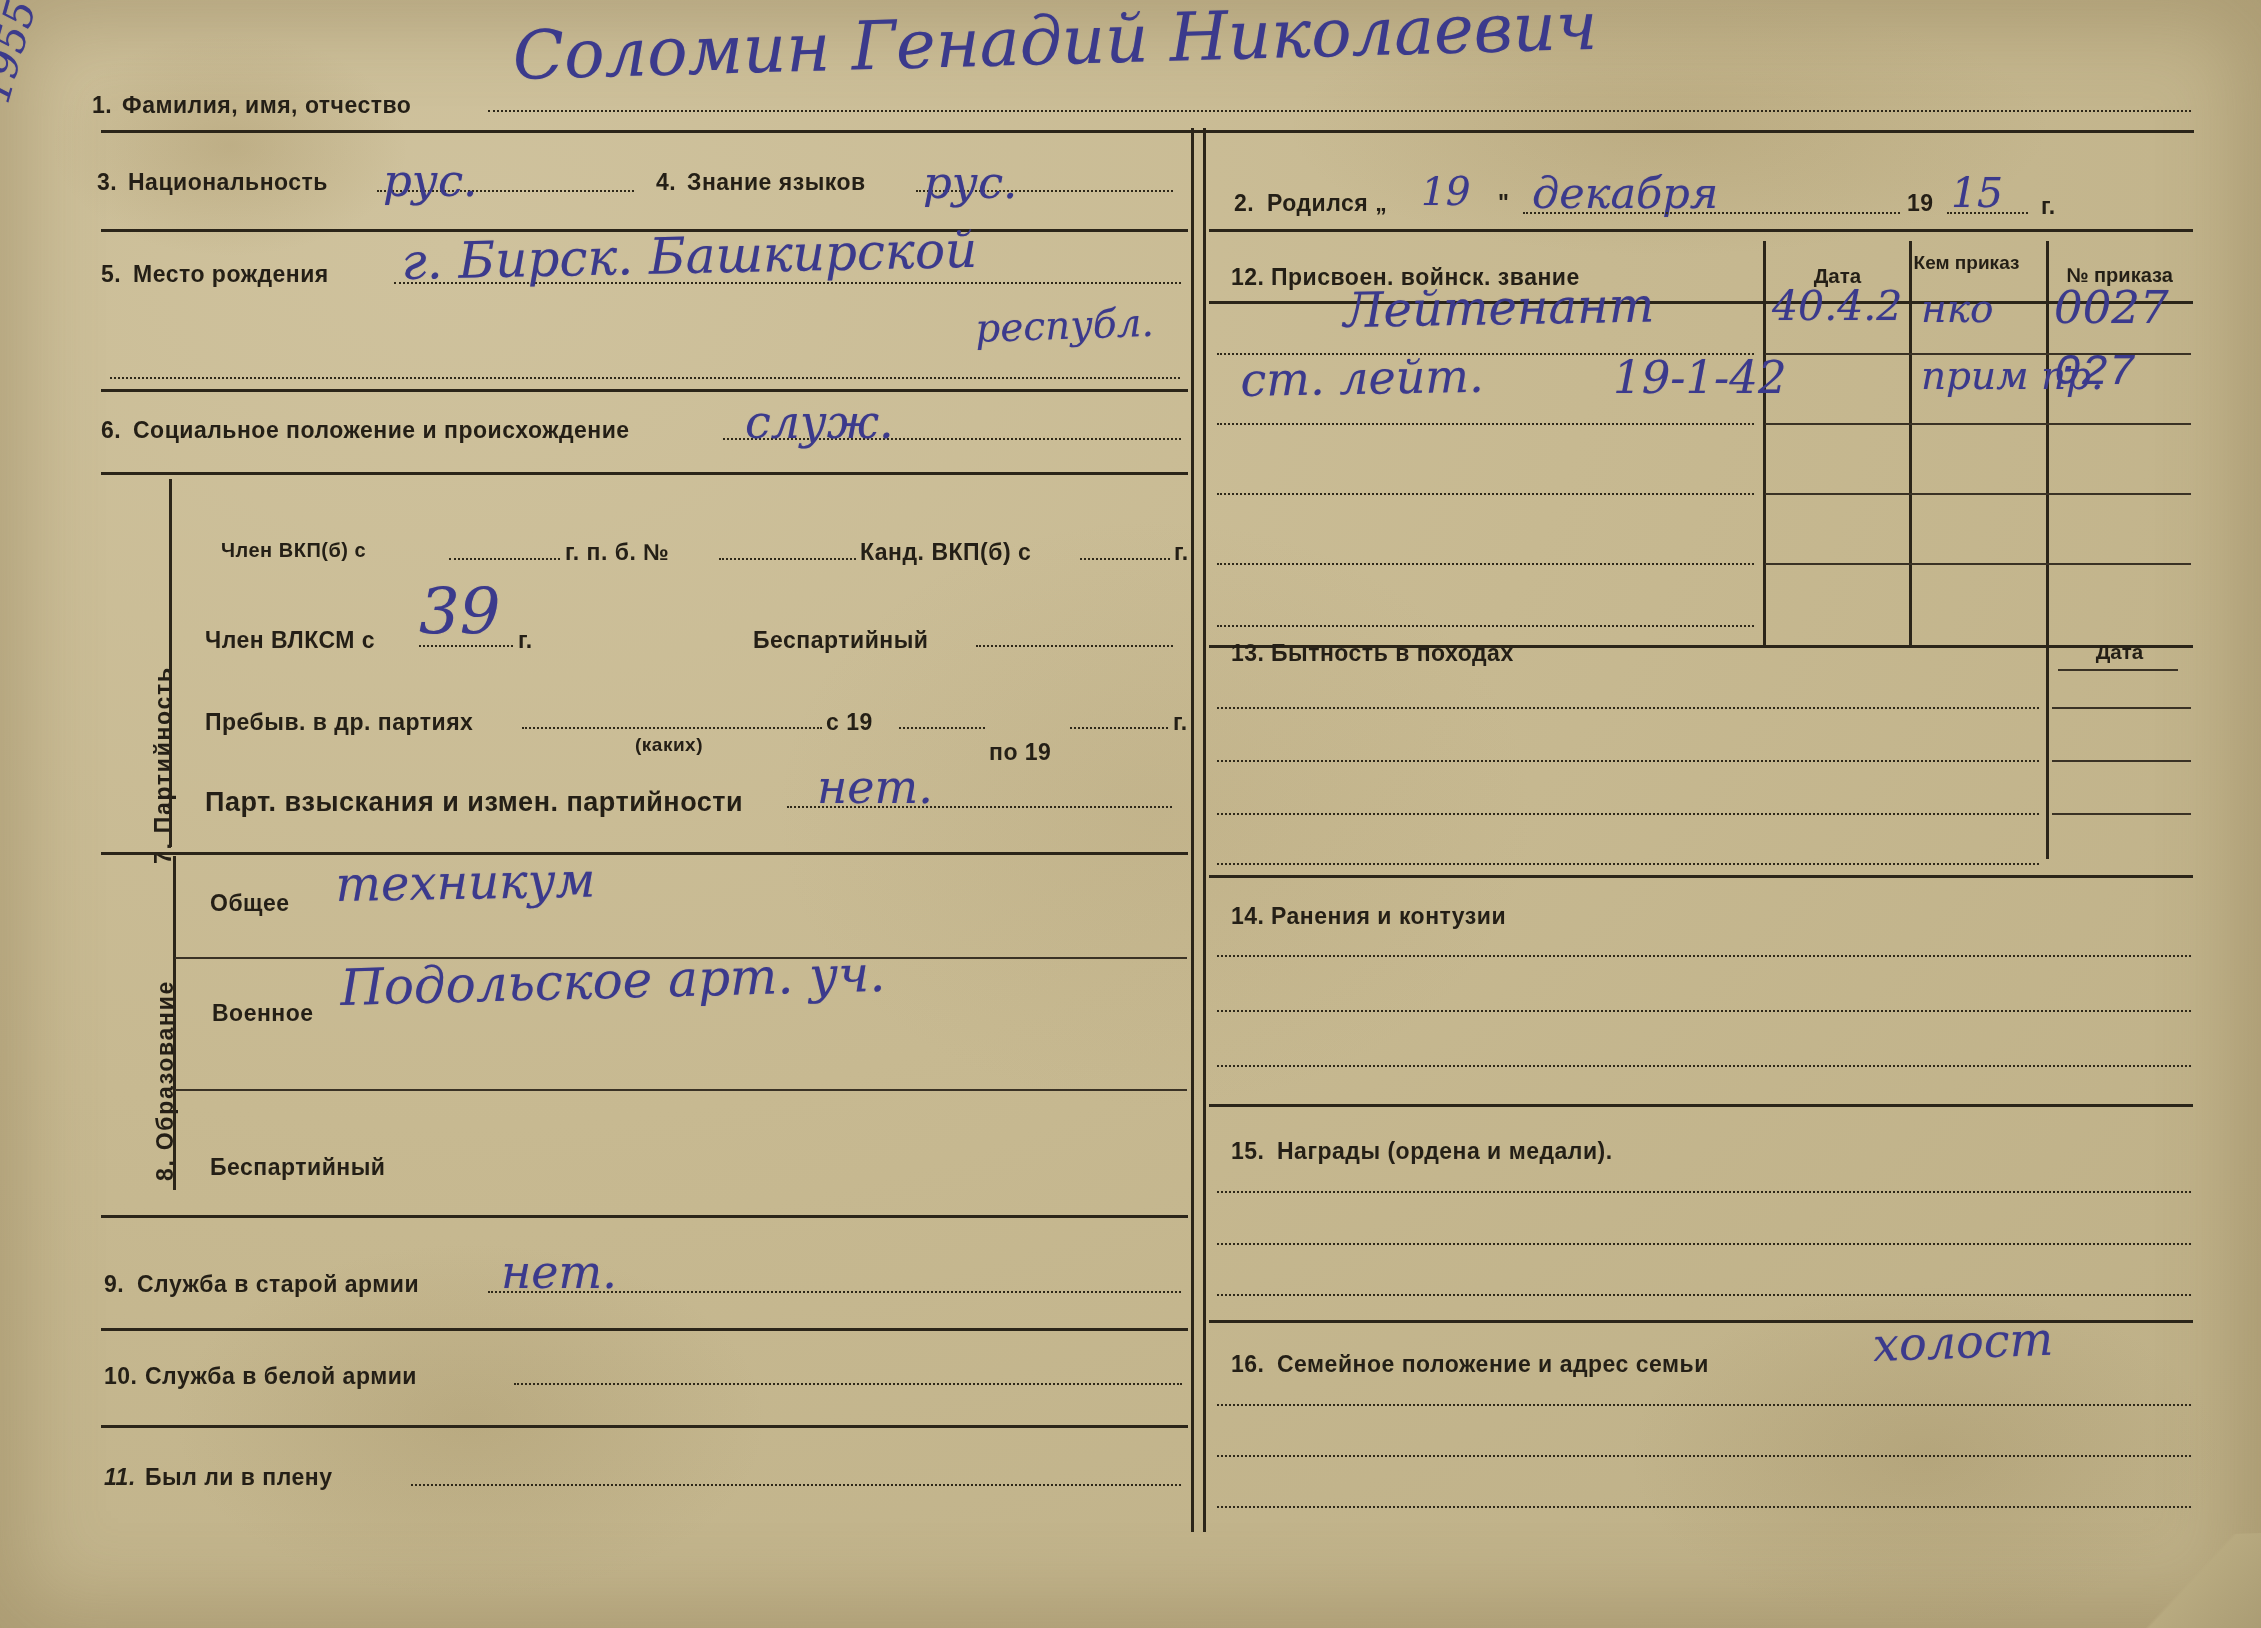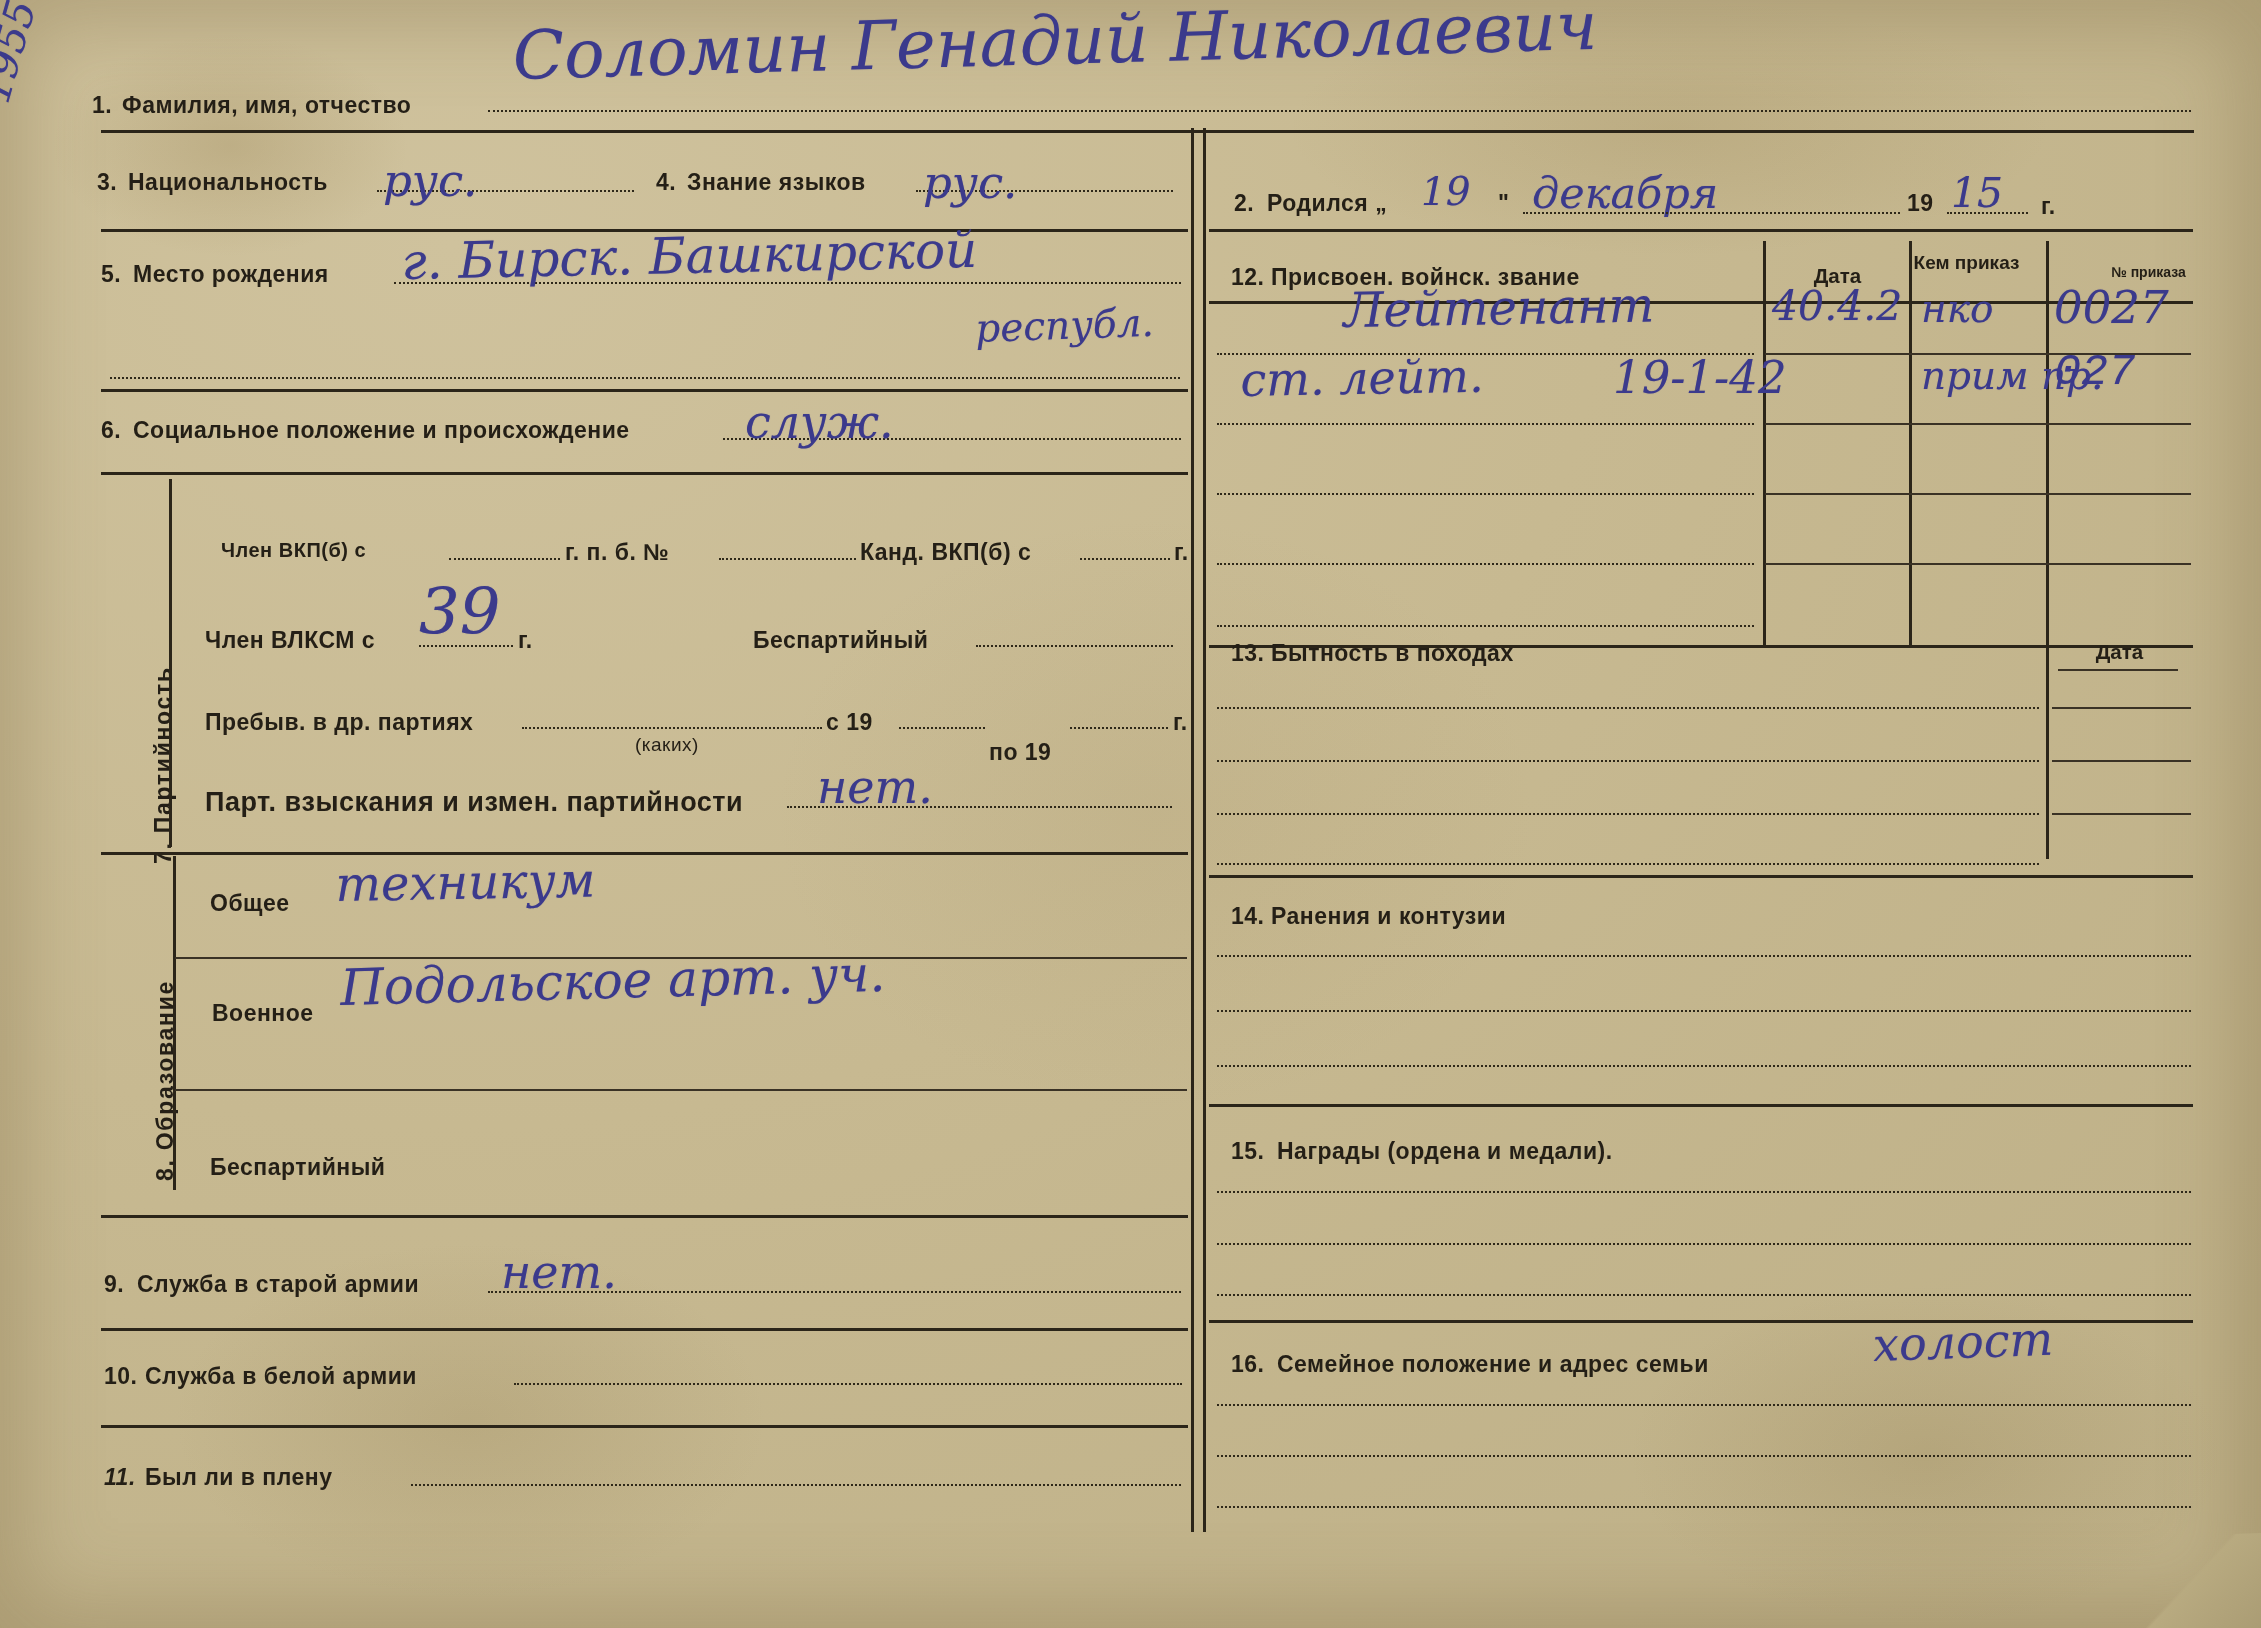--- a/index.html
+++ b/index.html
@@ -36,21 +36,21 @@
     position:absolute;left:0;top:0;width:2261px;height:1629px;
   }
   .lbl{
     position:absolute;
     font-family:"Liberation Sans", sans-serif;
     color:#241f16;
     font-weight:700;
     letter-spacing:0.5px;
     white-space:nowrap;
   }
-  .lbl.small{font-weight:400;}
+  .lbl.small{font-weight:700;}
   .rule{
     position:absolute;
     background:#2b2519;
     height:2.6px;
   }
   .rule.thin{height:1.7px;background:#3a3225;}
   .vrule{position:absolute;background:#2b2519;width:2.6px;}
   .dots{
     position:absolute;
     border-bottom:2.6px dotted #2e2819;
@@ -217,21 +217,21 @@
     <div class="lbl" style="left:1231px;top:264px;font-size:23px;">12.</div>
     <div class="lbl" style="left:1271px;top:264px;font-size:23px;">Присвоен. войнск. звание</div>
 
     <div class="rule" style="left:1209px;top:301px;width:984px;"></div>
     <div class="vrule" style="left:1763px;top:241px;height:404px;"></div>
     <div class="vrule" style="left:1909px;top:241px;height:404px;"></div>
     <div class="vrule" style="left:2046px;top:241px;height:404px;"></div>
 
     <div class="tablehdr" style="left:1767px;top:264px;width:141px;font-size:20.5px;">Дата</div>
     <div class="tablehdr" style="left:1910px;top:253px;width:113px;font-size:19px;line-height:20.5px;">Кем приказ</div>
-    <div class="tablehdr" style="left:2047px;top:264px;width:145px;font-size:14px;padding-left:29px;">№ приказа</div>
+    <div class="tablehdr" style="left:2047px;top:264px;width:145px;font-size:20px;">№ приказа</div>
 
     <div class="hw" style="left:1344px;top:282px;font-size:48px;transform:rotate(-1deg);">Лейтенант</div>
     <div class="hw" style="left:1772px;top:282px;font-size:41px;">40.4.2</div>
     <div class="hw" style="left:1921px;top:286px;font-size:39px;">нко</div>
     <div class="hw" style="left:2054px;top:281px;font-size:45px;">0027</div>
     <div class="dots" style="left:1217px;top:353px;width:537px;"></div>
     <div class="rule thin" style="left:1765px;top:353px;width:426px;height:1.7px;"></div>
 
     <div class="hw" style="left:1241px;top:353px;font-size:46px;transform:rotate(-1deg);">ст. лейт.</div>
     <div class="hw" style="left:1613px;top:351px;font-size:45px;">19-1-42</div>

